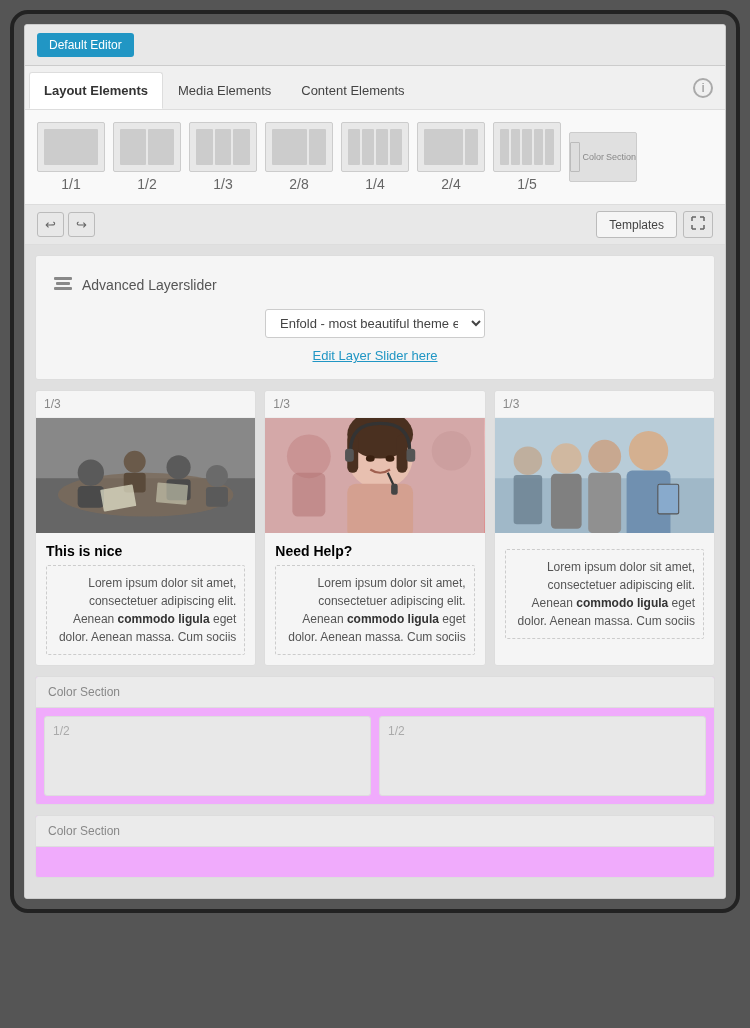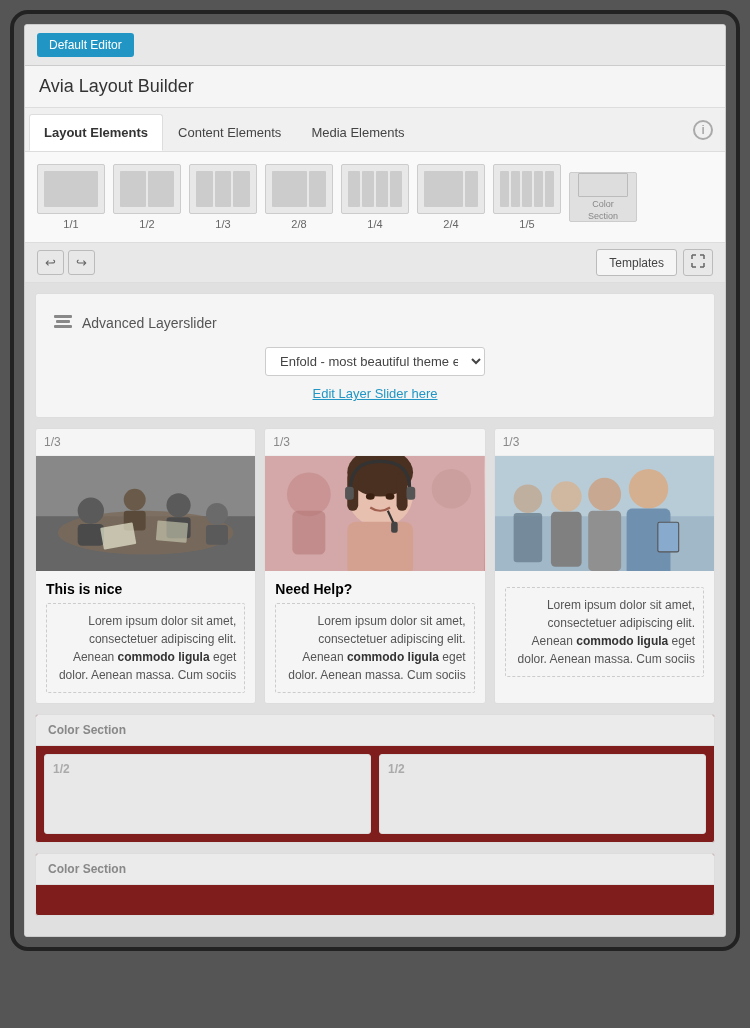--- a/index.html
+++ b/index.html
@@ -116,33 +116,33 @@
       border: 1px solid #ccc;
       background: #e8e8e8;
       display: flex;
       align-items: center;
       justify-content: center;
       margin-bottom: 4px;
       position: relative;
       border-radius: 2px;
     }
     .element-label {
-      font-size: 11px;
+      font-size: 14px;
       color: #666;
     }
     .col-rep { display: flex; gap: 2px; width: 100%; height: 100%; padding: 6px; }
     .col-rep div { background: #ccc; border-radius: 1px; }
     .color-section-icon {
       width: 68px;
       height: 50px;
       border: 1px solid #ccc;
       background: #e0e0e0;
       border-radius: 2px;
       display: flex;
-      flex-direction: column;
+      flex-direction: row;
       align-items: center;
       justify-content: center;
       gap: 2px;
     }
     .color-section-icon span {
       font-size: 9px;
       color: #888;
       text-align: center;
     }
     
@@ -297,26 +297,25 @@
       color: #333;
     }
     .text-block-inner {
       border: 1px dashed #ccc;
       padding: 8px;
       border-radius: 2px;
       margin-top: 6px;
     }
     
     .color-section-block {
-      background: #7f1d1d;
+      background: #f0abfc;
       border: 1px solid #ddd;
       border-radius: 3px;
       margin-bottom: 10px;
       overflow: hidden;
-      font-weight: bold;
     }
     .color-section-header {
       padding: 8px 12px;
       font-size: 12px;
       color: #888;
       background: #ebebeb;
       border-bottom: 1px solid #ddd;
     }
     .color-section-content {
       padding: 8px;
@@ -344,28 +343,25 @@
 </head>
 <body>
 
 <div class="outer-frame">
   <div class="main-panel">
 
     <div class="top-bar">
       <button class="default-editor-btn">Default Editor</button>
     </div>
 
-    <div class="builder-header">
-      <h2 class="builder-title">Avia Layout Builder</h2>
-    </div>
 
     <div class="tabs-bar">
       <div class="tab-item active">Layout Elements</div>
+      <div class="tab-item">Media Elements</div>
       <div class="tab-item">Content Elements</div>
-      <div class="tab-item">Media Elements</div>
       <div class="info-icon">i</div>
     </div>
 
     <div class="elements-row">
 
       <div class="element-block">
         <div class="element-icon">
           <div class="col-rep" style="padding:6px;">
             <div style="flex:1;"></div>
           </div>

